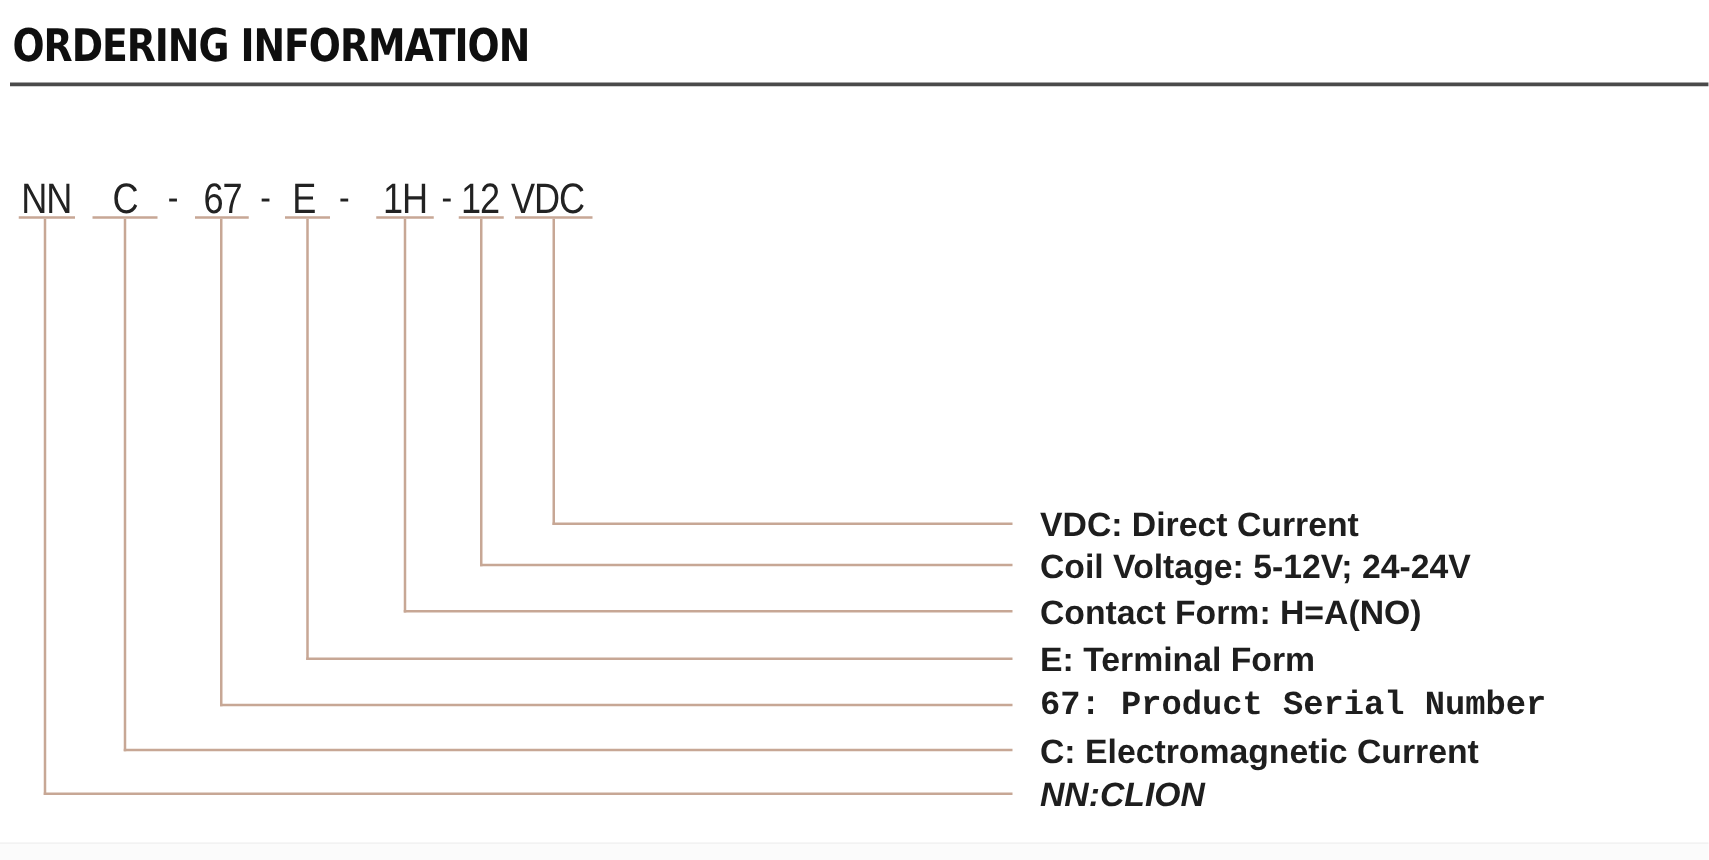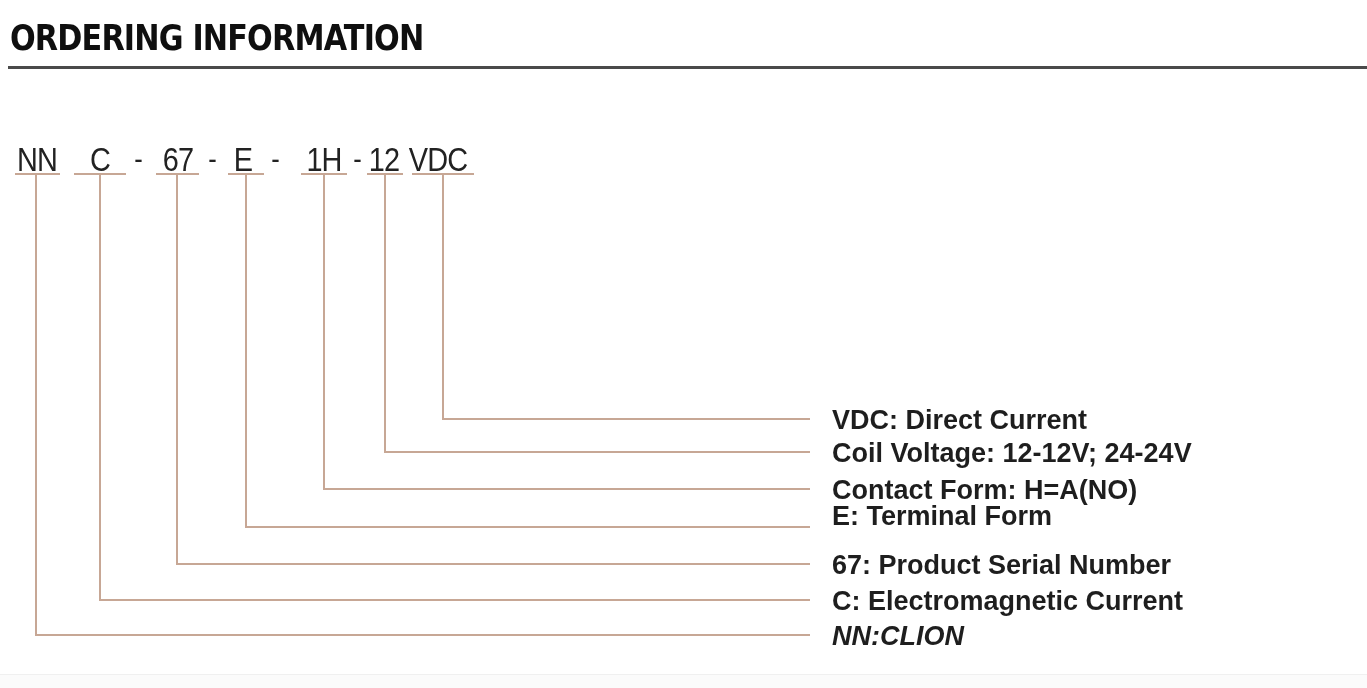--- a/index.html
+++ b/index.html
@@ -103,22 +103,22 @@
     left: 832px;
     font-size: 27px;
     line-height: 32px;
     font-weight: 600;
     color: var(--text, #1e1e1e);
     white-space: nowrap;
   }
   .lbl-0 { top: 404px; text-align: right; }
   .lbl-1 { top: 437px; }
   .lbl-2 { top: 474px; }
-  .lbl-3 { top: 500px; }
-  .lbl-4 { top: 549px; }
+  .lbl-3 { top: 512px; }
+  .lbl-4 { top: 549px; font-family: Liberation Mono, monospace; }
   .lbl-5 { top: 585px; }
   .lbl-6 { top: 620px; font-style: italic; }
 
   
   .bottom-strip {
     position: absolute;
     left: 0;
     right: 0;
     bottom: 0;
     height: 13px;
@@ -156,21 +156,21 @@
 
   <div class="conn conn-vdc"></div>
   <div class="conn conn-12"></div>
   <div class="conn conn-1h"></div>
   <div class="conn conn-e"></div>
   <div class="conn conn-67"></div>
   <div class="conn conn-c"></div>
   <div class="conn conn-nn"></div>
 
   <div class="lbl lbl-0">VDC: Direct Current</div>
-  <div class="lbl lbl-1">Coil Voltage: 12-12V; 24-24V</div>
+  <div class="lbl lbl-1">Coil Voltage: 5-12V; 24-24V</div>
   <div class="lbl lbl-2">Contact Form: H=A(NO)</div>
   <div class="lbl lbl-3">E: Terminal Form</div>
   <div class="lbl lbl-4">67: Product Serial Number</div>
   <div class="lbl lbl-5">C: Electromagnetic Current</div>
   <div class="lbl lbl-6">NN:CLION</div>
 
   <div class="bottom-strip"></div>
 
 </div>
 

